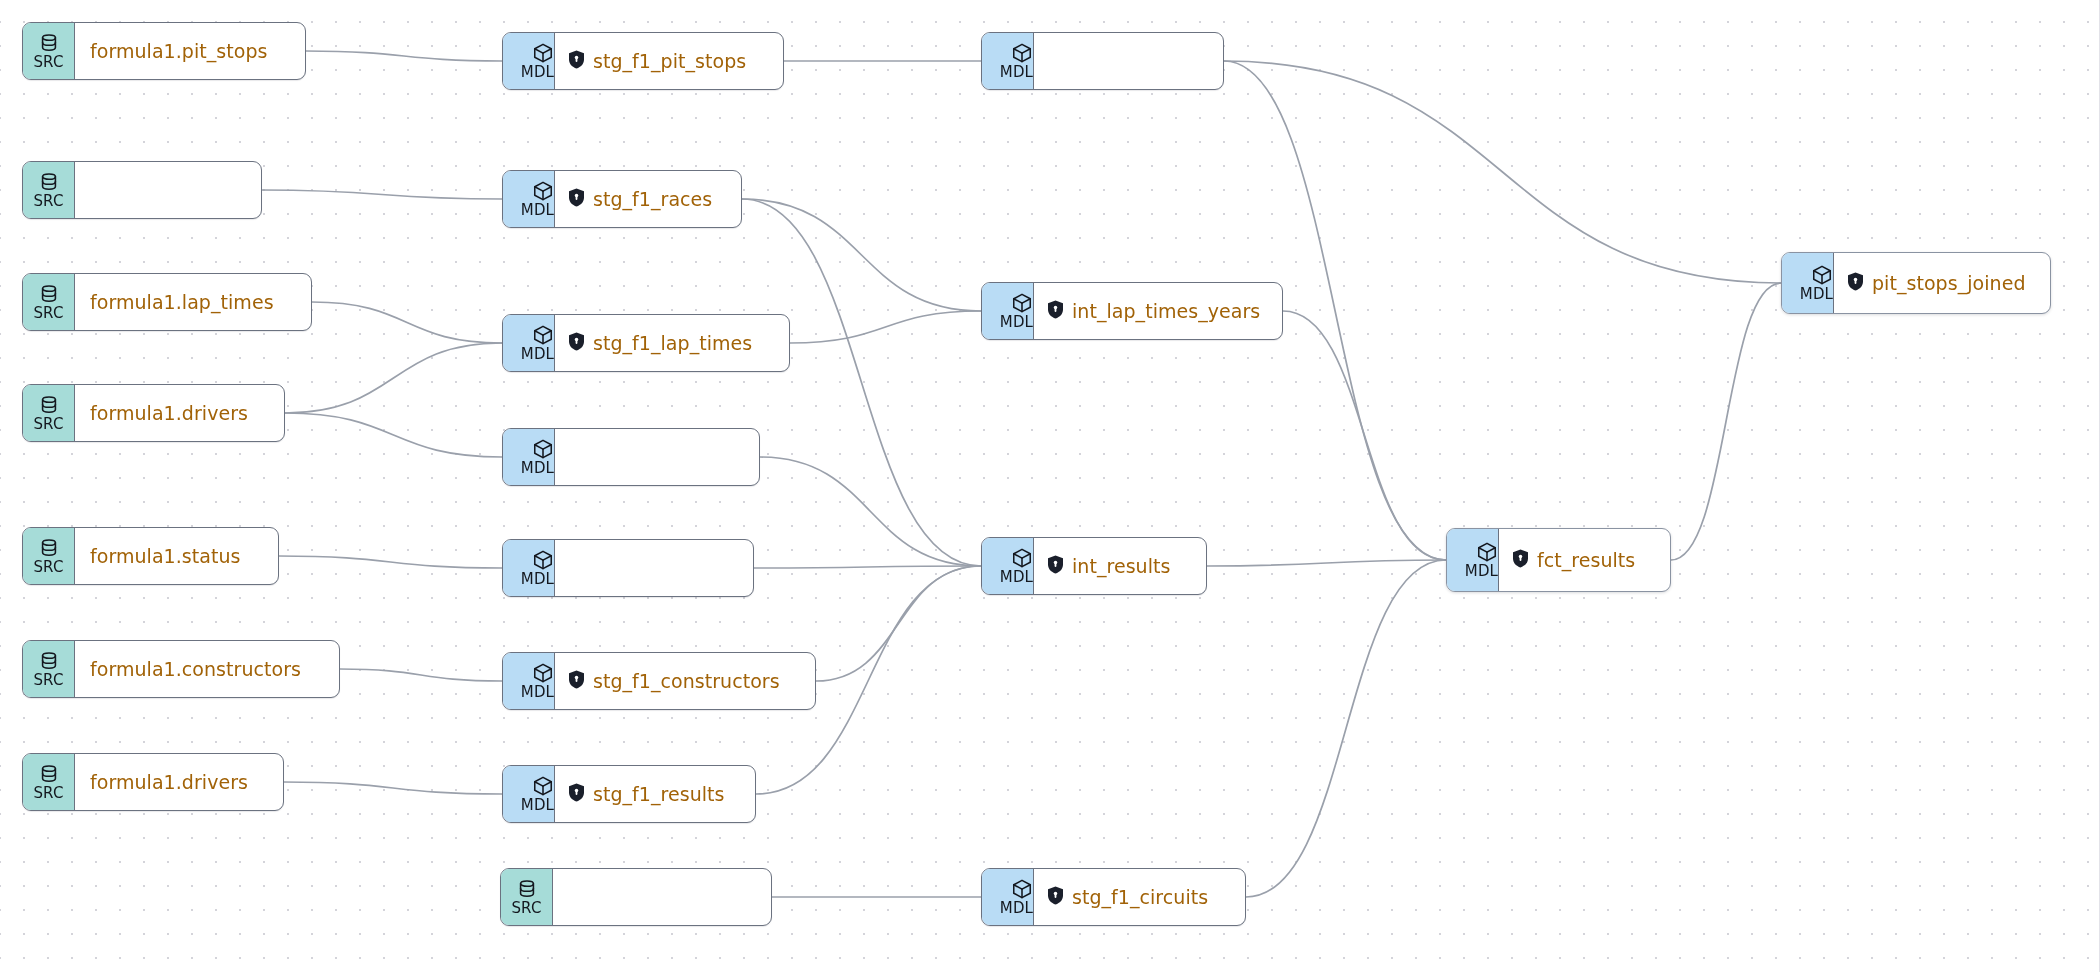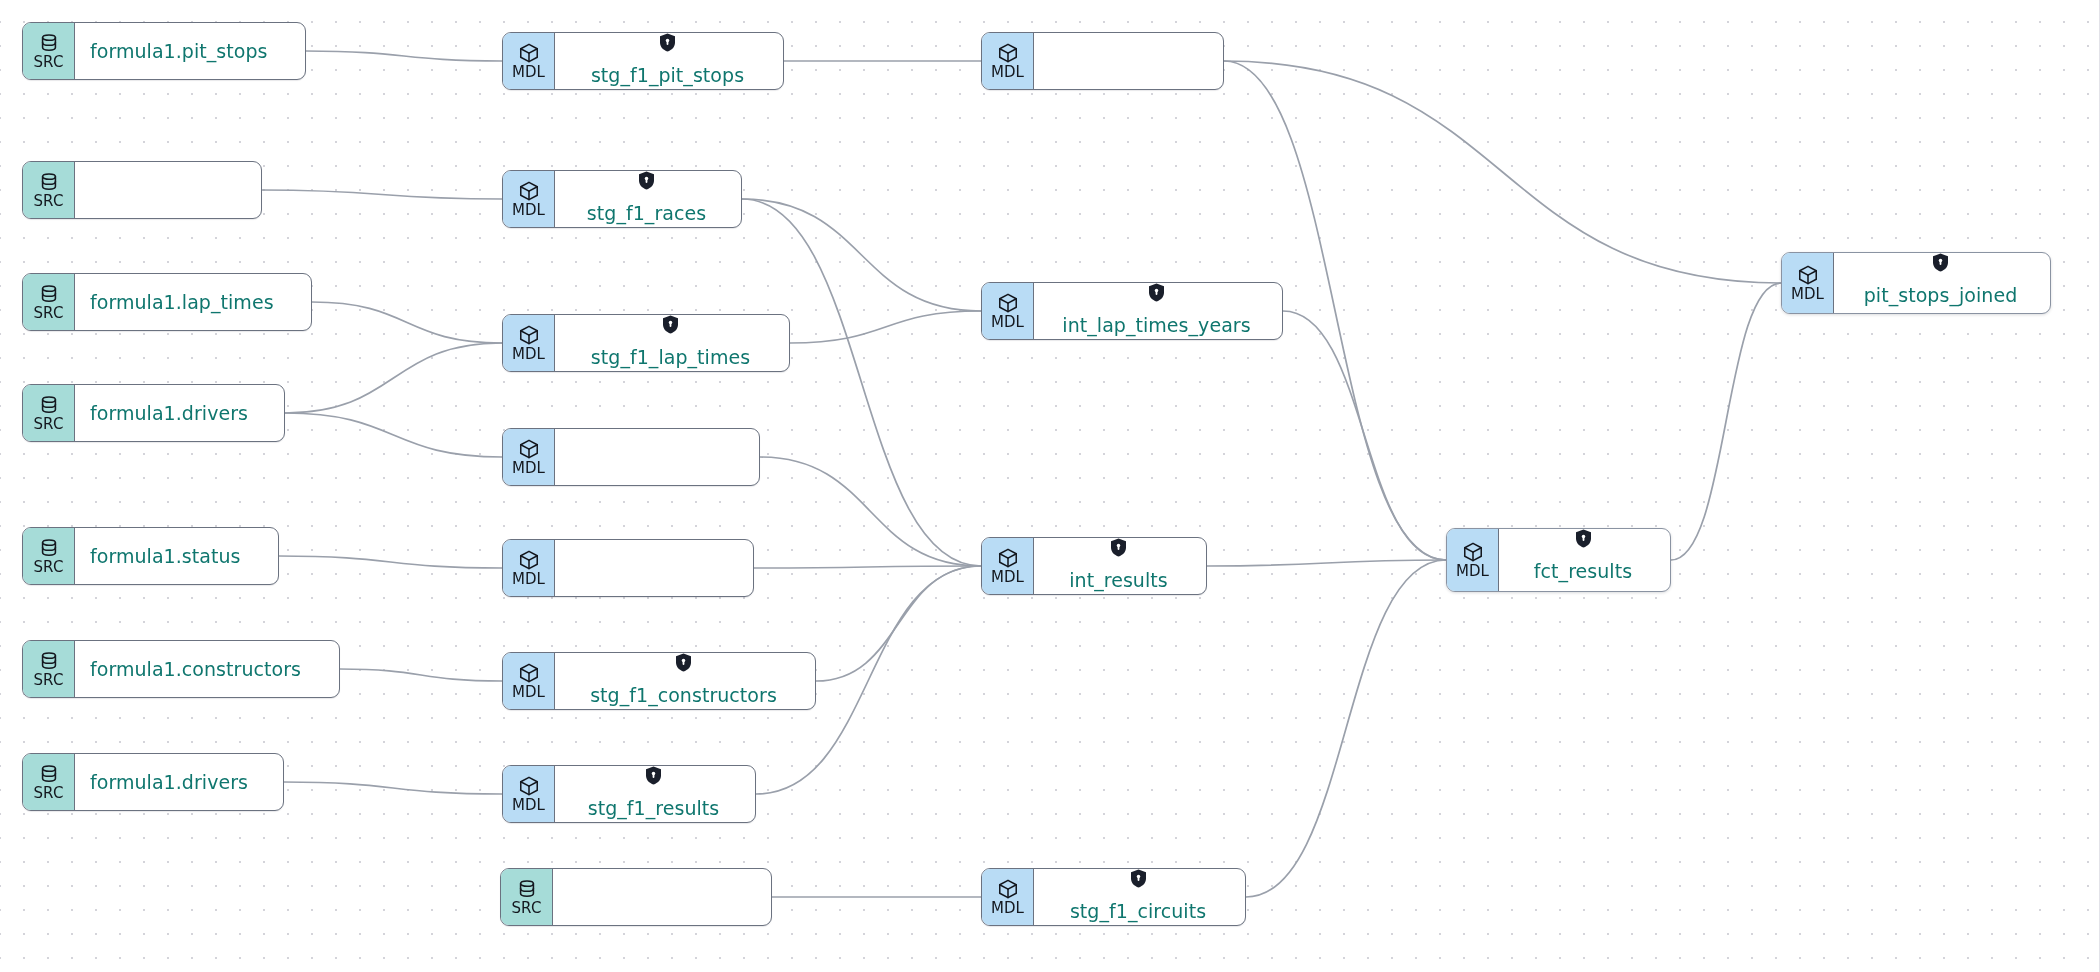--- a/index.html
+++ b/index.html
@@ -53,42 +53,42 @@
     width: 52px;
     display: flex;
     flex-direction: column;
     align-items: center;
     justify-content: center;
     gap: 1px;
     border-right: 1.5px solid #6b7280;
     box-sizing: border-box;
   }
   .badge.src { background: #a6dcd8; }
-  .badge.mdl { background: #b9dcf5; }
+  .badge.mdl { background: #b9dcf5; align-items: flex-end; }
   .badge svg { display: block; }
   .badge-text {
     font-size: 15px;
     line-height: 15px;
     color: #14181f;
     letter-spacing: 0.1px;
     font-family: "DejaVu Sans", "Liberation Sans", sans-serif;
   }
   .body {
     flex: 1 1 auto;
     display: flex;
     align-items: center;
     gap: 8px;
     padding: 0 16px 0 15px;
     white-space: nowrap;
   }
-  .body.hasicon { padding-left: 13px; flex-direction: column; }
+  .body.hasicon { padding-left: 13px; }
   .shield { flex: 0 0 auto; display: block; }
   .label {
     font-size: 19px;
-    color: #0f766e;
+    color: #a16207;
     letter-spacing: 0.05px;
     font-family: "DejaVu Sans", "Liberation Sans", sans-serif;
   }
 </style>
 </head>
 <body>
 
 <div id="canvas">
   <svg id="edges" viewBox="0 0 2100 972" preserveAspectRatio="none">
       <path d="M 306 51 C 407.92 51, 400.08 61, 502 61"></path>

